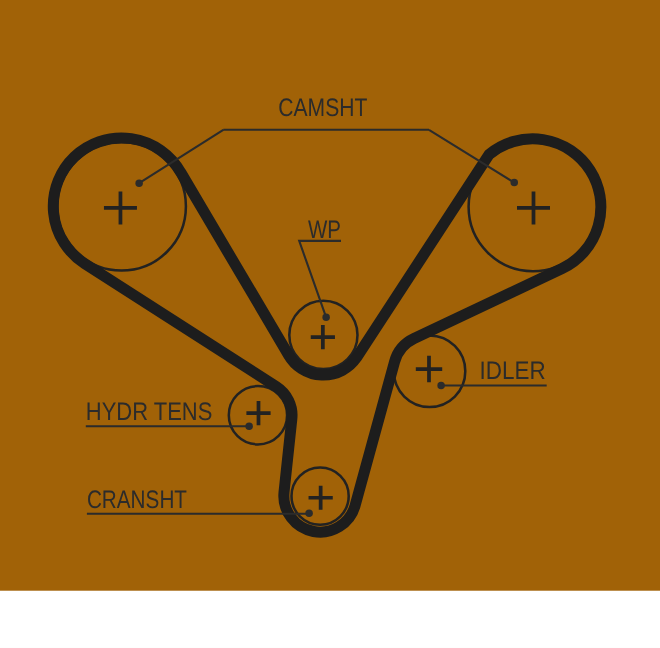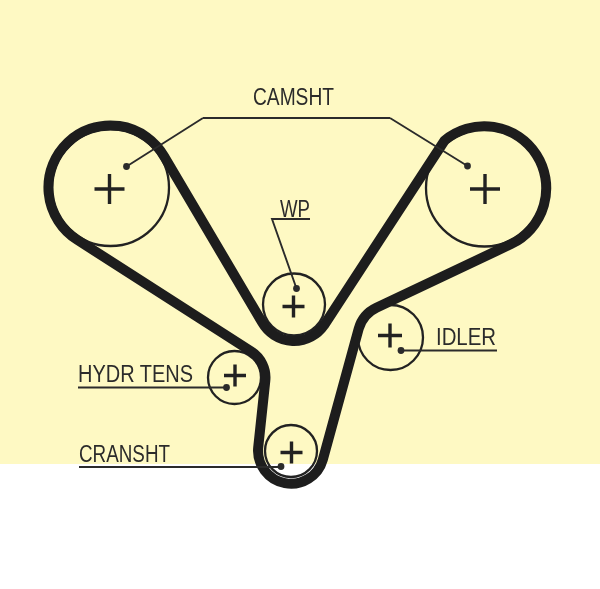--- a/index.html
+++ b/index.html
@@ -7,22 +7,22 @@
     padding: 0;
     background: #ffffff;
     width: 600px;
     height: 589px;
     overflow: hidden;
     font-family: "Liberation Sans", sans-serif;
   }
   .diagram-wrap {
     position: relative;
     width: 600px;
-    height: 464px;
-    background: #fef9c3;
+    height: 537px;
+    background: #a16207;
   }
   svg { display: block; }
   text {
     font-family: "Liberation Sans", sans-serif;
     font-size: 23px;
     fill: #2b2b2b;
     letter-spacing: 0px;
   }
   .pulley-circle { fill: none; stroke: #222222; stroke-width: 2.3; }
   .belt         { fill: none; stroke: #1d1d1d; stroke-width: 10; stroke-linejoin: round; }

